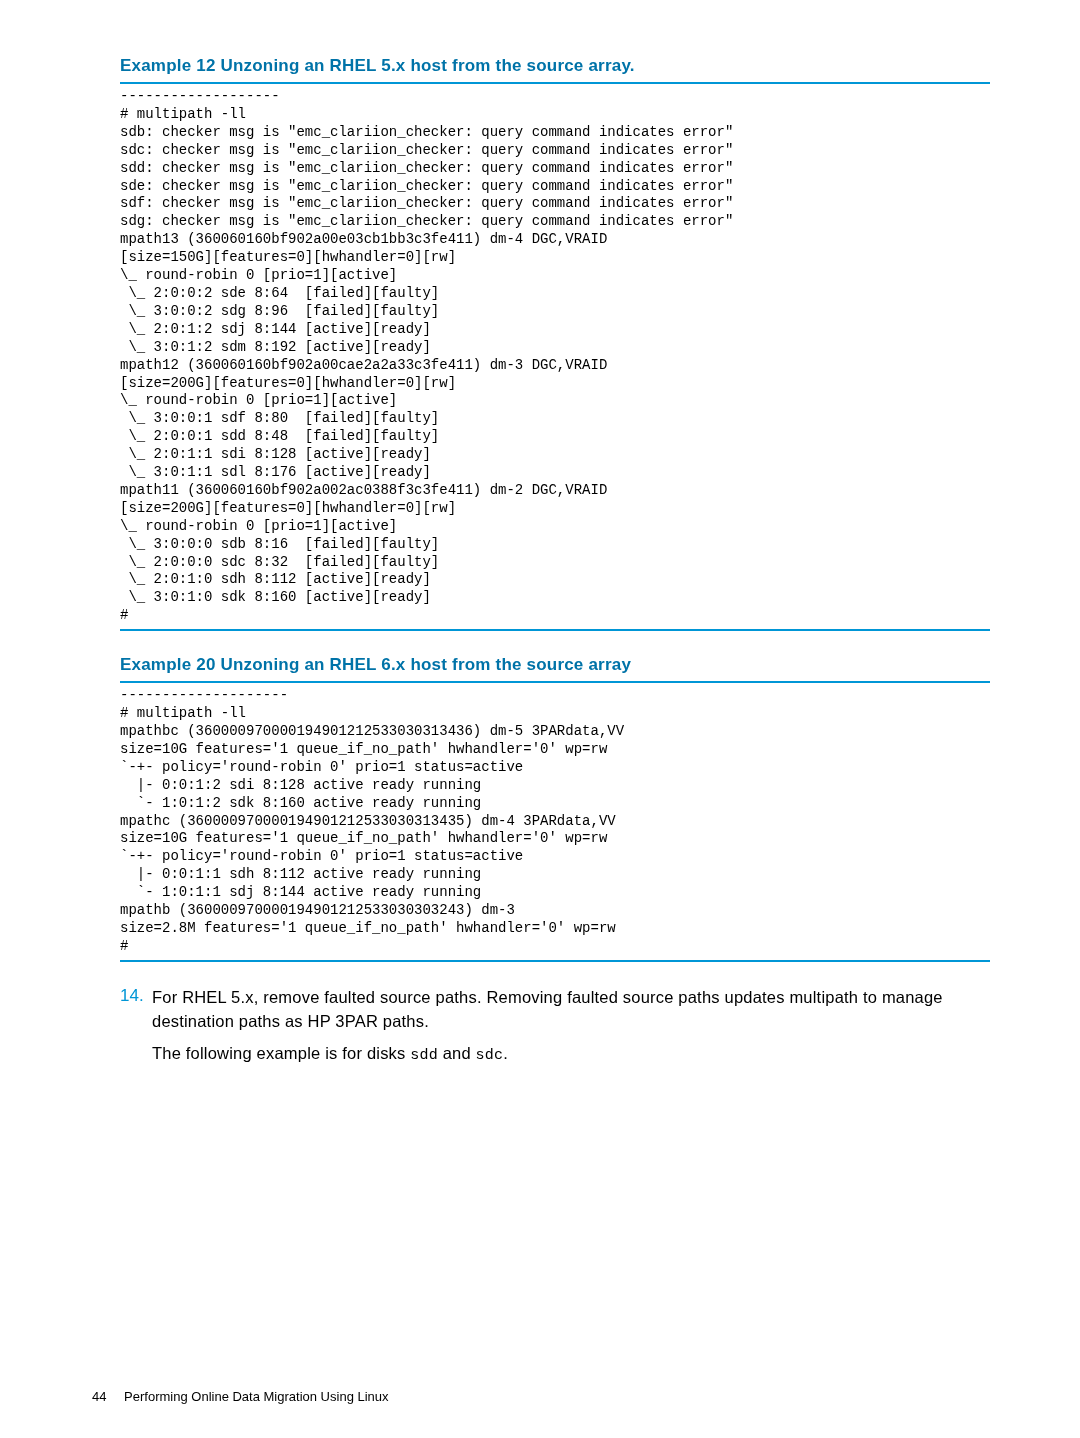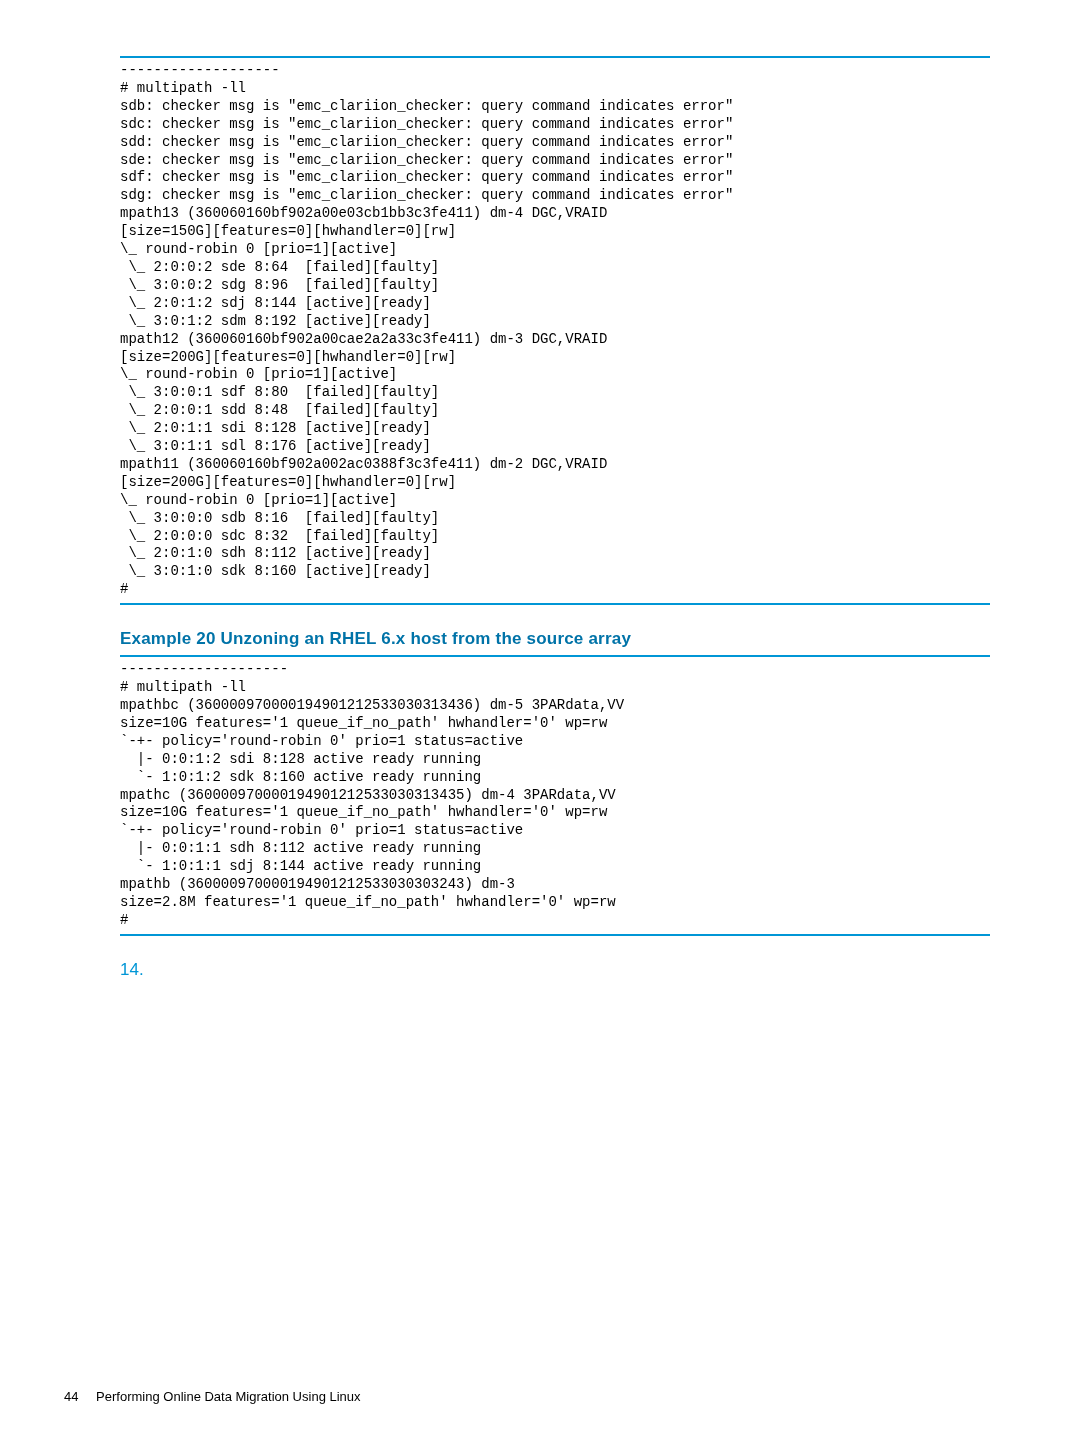--- a/index.html
+++ b/index.html
@@ -57,26 +57,27 @@
     }
     .step-body p { margin-bottom: 8px; }
     .footer {
       position: absolute;
       bottom: 34px;
       left: 64px;
       font-size: 13px;
       color: #000;
       font-family: 'Arial Narrow', Arial, sans-serif;
     }
-    .footer .pnum { margin-right: 14px; }
+    .footer .pnum { margin-right: 14px; margin-left: 28px; }
   </style>
 </head>
 <body>
 
 <div>
+  <div class="example-heading">Example 12 Unzoning an RHEL 5.x host from the source array.</div>
   <hr class="hrline">
   <div class="code-block">-------------------
 # multipath -ll
 sdb: checker msg is "emc_clariion_checker: query command indicates error"
 sdc: checker msg is "emc_clariion_checker: query command indicates error"
 sdd: checker msg is "emc_clariion_checker: query command indicates error"
 sde: checker msg is "emc_clariion_checker: query command indicates error"
 sdf: checker msg is "emc_clariion_checker: query command indicates error"
 sdg: checker msg is "emc_clariion_checker: query command indicates error"
 mpath13 (360060160bf902a00e03cb1bb3c3fe411) dm-4 DGC,VRAID
@@ -123,19 +124,23 @@
   `- 1:0:1:1 sdj 8:144 active ready running
 mpathb (360000970000194901212533030303243) dm-3
 size=2.8M features='1 queue_if_no_path' hwhandler='0' wp=rw
 #</div>
   <hr class="hrline">
 </div>
 
 <div class="step-row">
   <div class="step-num">14.</div>
   <div class="step-body">
+    <p>For RHEL 5.x, remove faulted source paths. Removing faulted source paths updates multipath to manage destination paths as HP 3PAR paths.</p>
+    <p>
+      <span>The following example is for disks </span><span class="mono">sdd</span><span> and </span><span class="mono">sdc</span><span>.</span>
+    </p>
   </div>
 </div>
 
 <div class="footer">
   <span class="pnum">44</span>
   <span>Performing Online Data Migration Using Linux</span>
 </div>
 
 </body></html>

